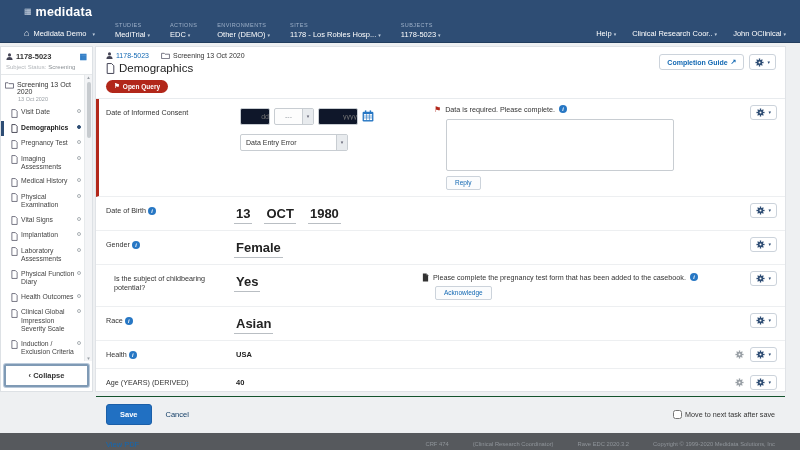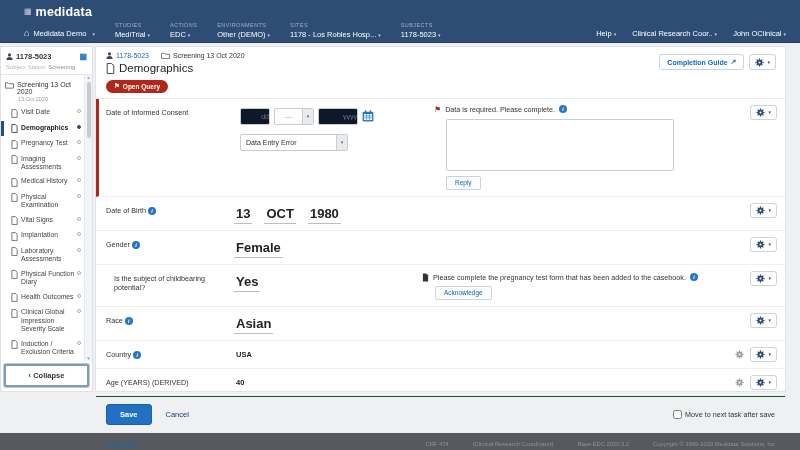--- a/index.html
+++ b/index.html
@@ -464,21 +464,21 @@
                   </g>
                   <circle cx="5" cy="5" r="3" fill="#2e4d74"></circle>
                   <circle cx="5" cy="5" r="1.1" fill="#fff"></circle>
                 </svg>
               <span class="chev2">▾</span>
             </button>
           </div>
         </div>
 
         <div class="row">
-          <div class="lbl"><span>Country</span> <span class="info-dot">i</span></div>
+          <div class="lbl"><span>Health</span> <span class="info-dot">i</span></div>
           <div class="val">
               <span class="ro">USA</span>
             </div>
           <div class="anno"></div>
           <div class="gearcol">
             <svg width="9" height="9" viewBox="0 0 10 10">
                 <g stroke="#9aa0a6" stroke-width="1.5">
                   <line x1="5" y1="0.5" x2="5" y2="9.5"></line>
                   <line x1="0.5" y1="5" x2="9.5" y2="5"></line>
                   <line x1="1.8" y1="1.8" x2="8.2" y2="8.2"></line>

